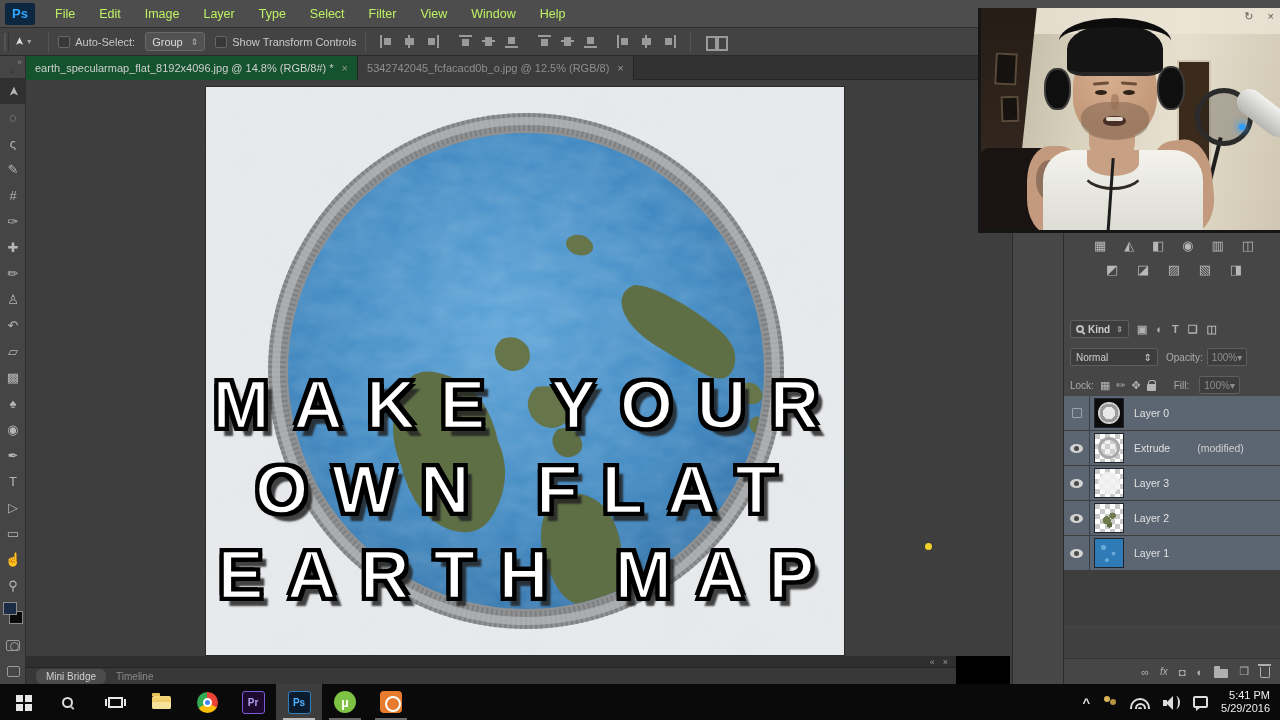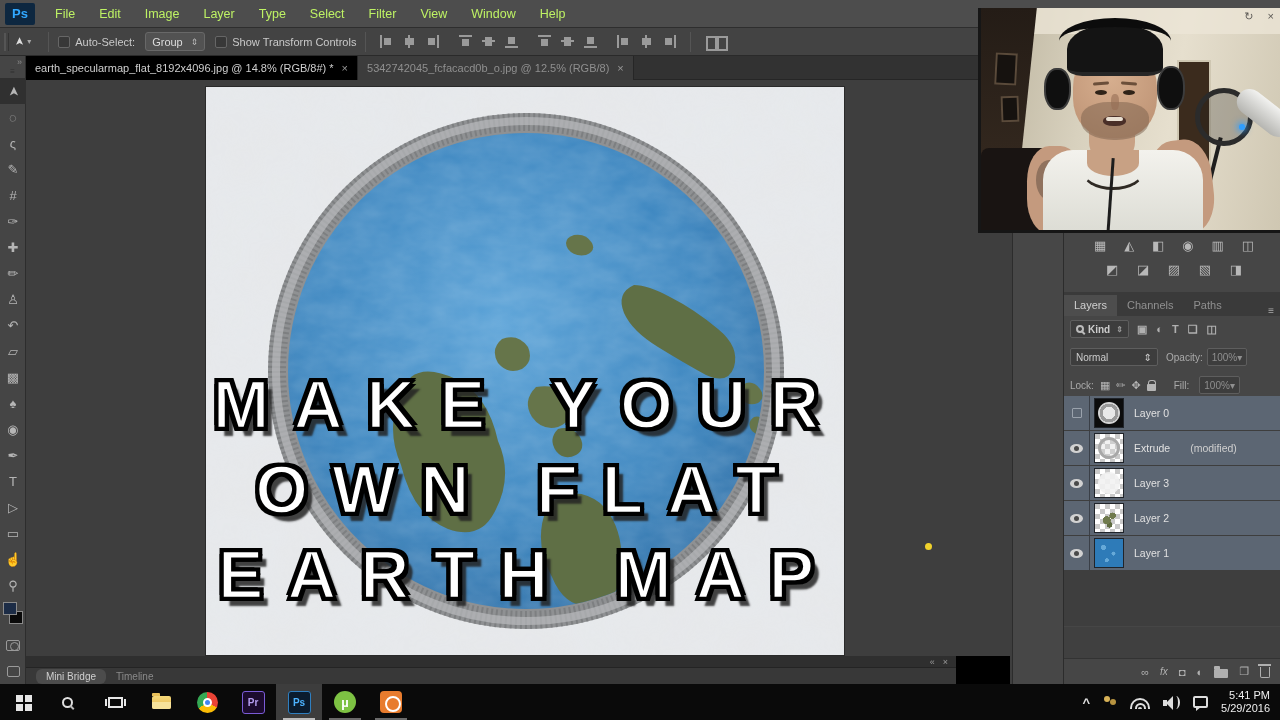--- a/index.html
+++ b/index.html
@@ -30,21 +30,21 @@
   .ai-m::before { top:5px; left:0; height:2px; width:13px; } .ai-m::after { top:2px; left:3px; width:7px; height:9px; }
   .ai-b::before { bottom:0; left:0; height:2px; width:13px; } .ai-b::after { bottom:4px; left:3px; width:7px; height:7px; }
   .gap { width:10px; }
   .ic-pair { width:22px; height:13px; position:relative; margin:0 6px; }
   .ic-pair::before, .ic-pair::after { content:""; position:absolute; width:9px; height:11px; border:2px solid #9a9a9a; top:1px; }
   .ic-pair::before { left:0; } .ic-pair::after { right:0; }
 
   
   .tabbar { left:26px; top:56px; width:1254px; height:24px; background:#323232; border-bottom:1px solid #262626; display:flex; z-index:5; }
   .doc-tab { height:24px; display:flex; align-items:center; padding:0 9px; font-size:11px; border-right:1px solid #262626; white-space:nowrap; }
-  .doc-tab.active { background:#000000; color:#cfcfcf; }
+  .doc-tab.active { background:#14532d; color:#cfcfcf; }
   .doc-tab.inactive { background:#3c3c3c; color:#8f8f8f; }
   .tab-close { margin-left:8px; font-size:11px; color:#999; }
 
   
   .toolbar { left:0; top:56px; width:26px; height:628px; background:#454545; border-right:1px solid #2d2d2d; z-index:6; }
   .tb-collapse { height:12px; text-align:right; color:#8a8a8a; font-size:9px; padding-right:3px; line-height:12px; }
   .tb-grip { height:10px; text-align:center; color:#2f2f2f; font-size:8px; line-height:8px; }
   .tool { width:26px; height:26px; display:flex; align-items:center; justify-content:center; color:#b5b5b5; font-size:13px; }
   .tool.sel { background:#303030; }
   .swatches { width:26px; height:34px; position:relative; }
@@ -106,21 +106,21 @@
   .th-land::after { content:""; position:absolute; inset:0;
      background:radial-gradient(circle at 42% 58%, #6f7a4d 0 17%, transparent 18%),
                 radial-gradient(circle at 63% 42%, #6f7a4d 0 13%, transparent 14%),
                 radial-gradient(circle at 52% 74%, #5f6b41 0 11%, transparent 12%); }
   .th-water { background:#2e7bb8; }
   .th-water::after { content:""; position:absolute; inset:0;
      background:radial-gradient(circle at 30% 30%, #66a9d8 0 9%, transparent 10%),
                 radial-gradient(circle at 66% 52%, #66a9d8 0 8%, transparent 9%),
                 radial-gradient(circle at 42% 76%, #66a9d8 0 7%, transparent 8%); }
   .lname { color:#e0e0e0; font-size:10.5px; margin-left:10px; }
-  .lmod { color:#cfcfcf; font-size:10.5px; margin-left:20px; }
+  .lmod { color:#cfcfcf; font-size:10.5px; margin-left:27px; }
   .panel-empty { position:absolute; left:0; top:571px; width:216px; height:31px; background:#404040; }
   .panel-bottom { position:absolute; left:0; top:602px; width:216px; height:26px; background:#464646; border-top:1px solid #333; display:flex; align-items:center; justify-content:flex-end; gap:11px; padding-right:10px; color:#b0b0b0; font-size:11px; }
   .pfx { font-style:italic; font-size:10px; }
   .ic-folder { width:14px; height:9px; background:#b0b0b0; border-radius:1px; position:relative; margin-top:3px; }
   .ic-folder::before { content:""; position:absolute; left:0; top:-3px; width:6px; height:3px; background:#b0b0b0; border-radius:1px 1px 0 0; }
   .ic-trash { width:10px; height:11px; border:1.5px solid #b0b0b0; border-top:none; border-radius:0 0 2px 2px; position:relative; margin-top:2px; }
   .ic-trash::before { content:""; position:absolute; left:-3px; top:-3px; width:13px; height:1.5px; background:#b0b0b0; }
 
   
   .title-overlay { left:52px; top:362px; width:952px; z-index:40; text-align:center; pointer-events:none; }
@@ -406,26 +406,20 @@
       <span>◫</span>
     </div>
     <div class="adj-row" style="top:206px; left:42px; width:136px;">
       <span>◩</span>
       <span>◪</span>
       <span>▨</span>
       <span>▧</span>
       <span>◨</span>
     </div>
 
-    <div class="ptabs">
-      <div class="ptab active">Layers</div>
-      <div class="ptab idle">Channels</div>
-      <div class="ptab idle">Paths</div>
-      <div class="ptab-menu">≡</div>
-    </div>
 
     <div class="filter-row">
       <div class="kind-dd">
         <span class="ic-find"></span>
         <span>Kind</span>
         <span class="ud">⇕</span>
       </div>
       <div class="f-icons">
         <span>▣</span>
         <span>◐</span>

